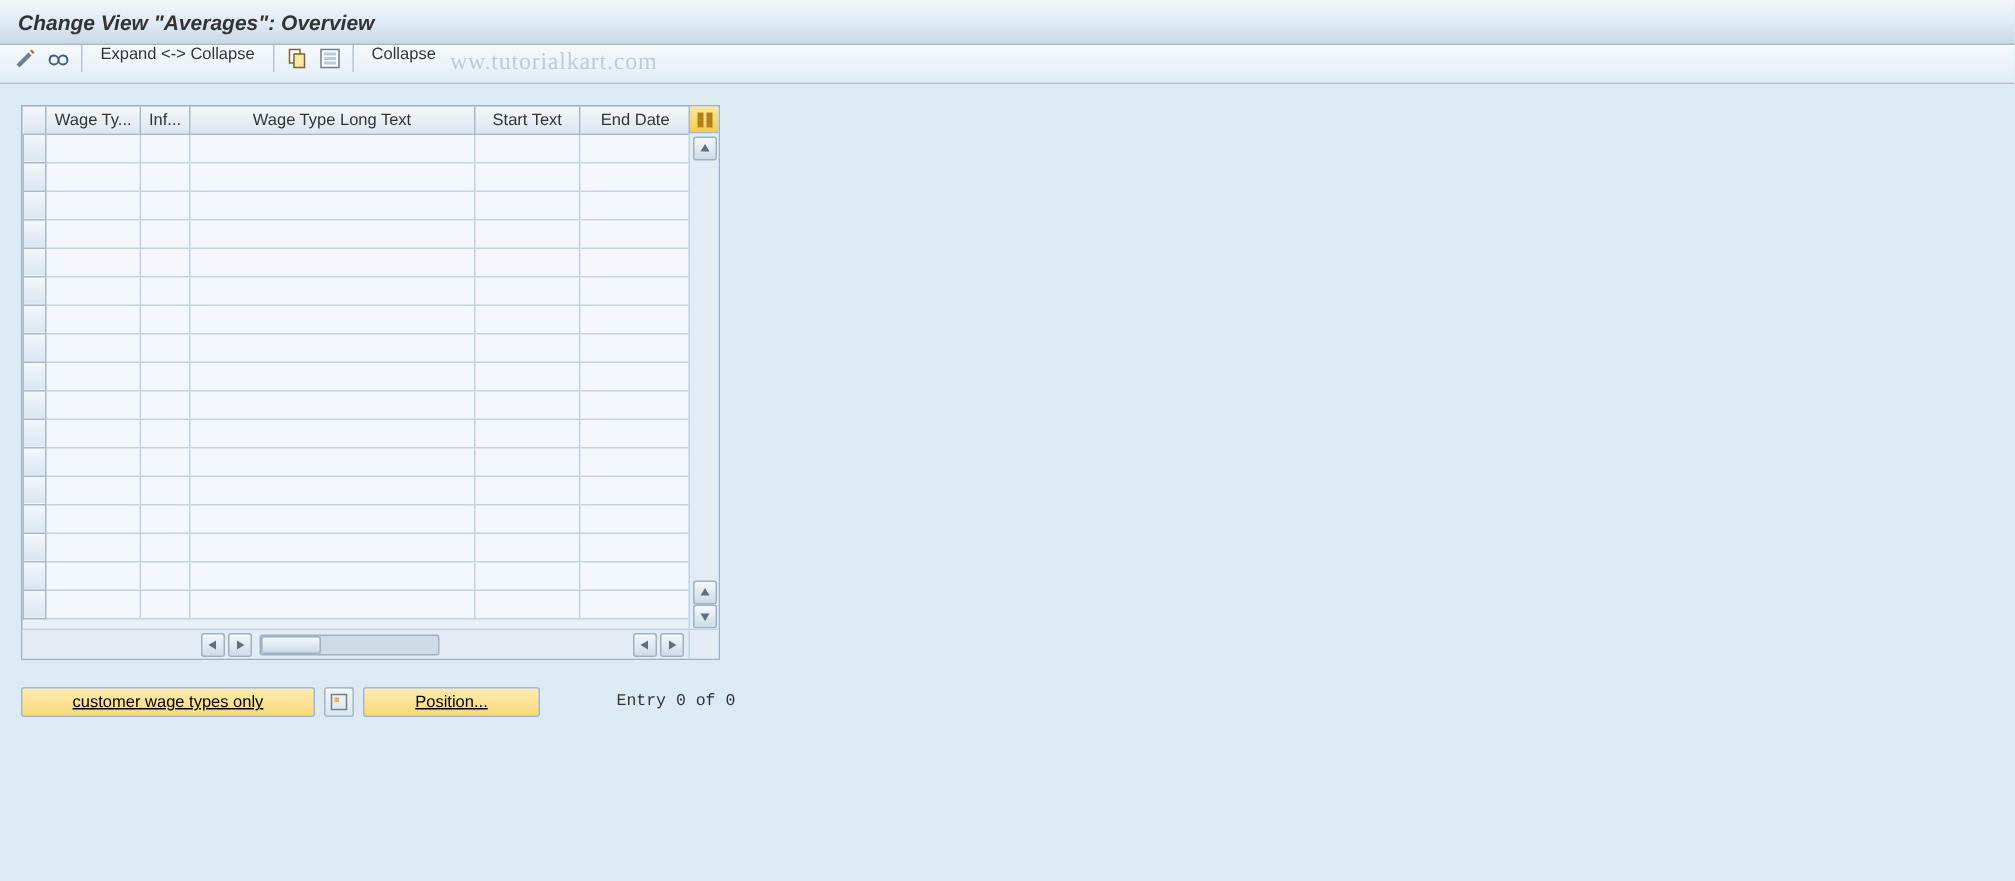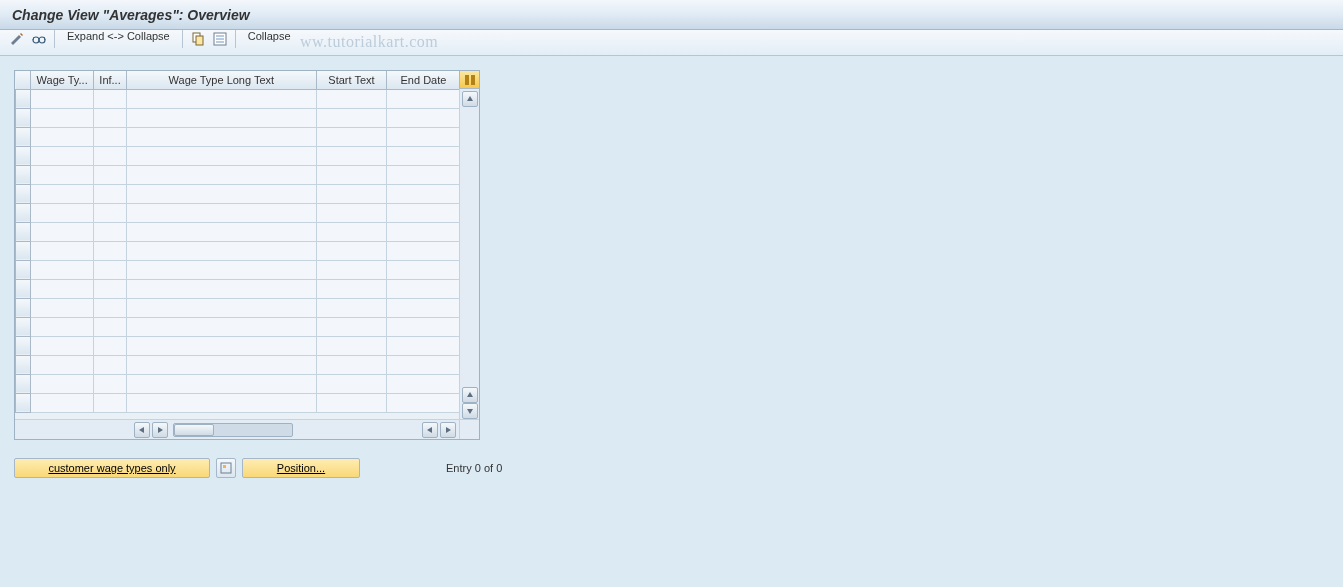--- a/index.html
+++ b/index.html
@@ -114,21 +114,21 @@
     padding:0 18px; cursor:pointer; display:flex;align-items:center;justify-content:center;
     font-size:11px;
     text-decoration:underline;
   }
   .btn.wide{ min-width:196px; }
   .mini-icon {
     width:20px;height:20px;border:1px solid #a6b8c8;border-radius:2px;
     background:linear-gradient(to bottom,#f4f8fb,#dbe6f0);
     display:flex;align-items:center;justify-content:center;cursor:pointer;
   }
-  .entry-text{ margin-left:80px; }
+  .entry-text{ margin-left:45px;font-family:Liberation Mono, monospace; }
 </style>
 </head>
 <body>
 
 <div class="titlebar">
   <span>Change View "Averages": Overview</span>
 </div>
 
 <div class="toolbar">
   <span class="tool-icon">

